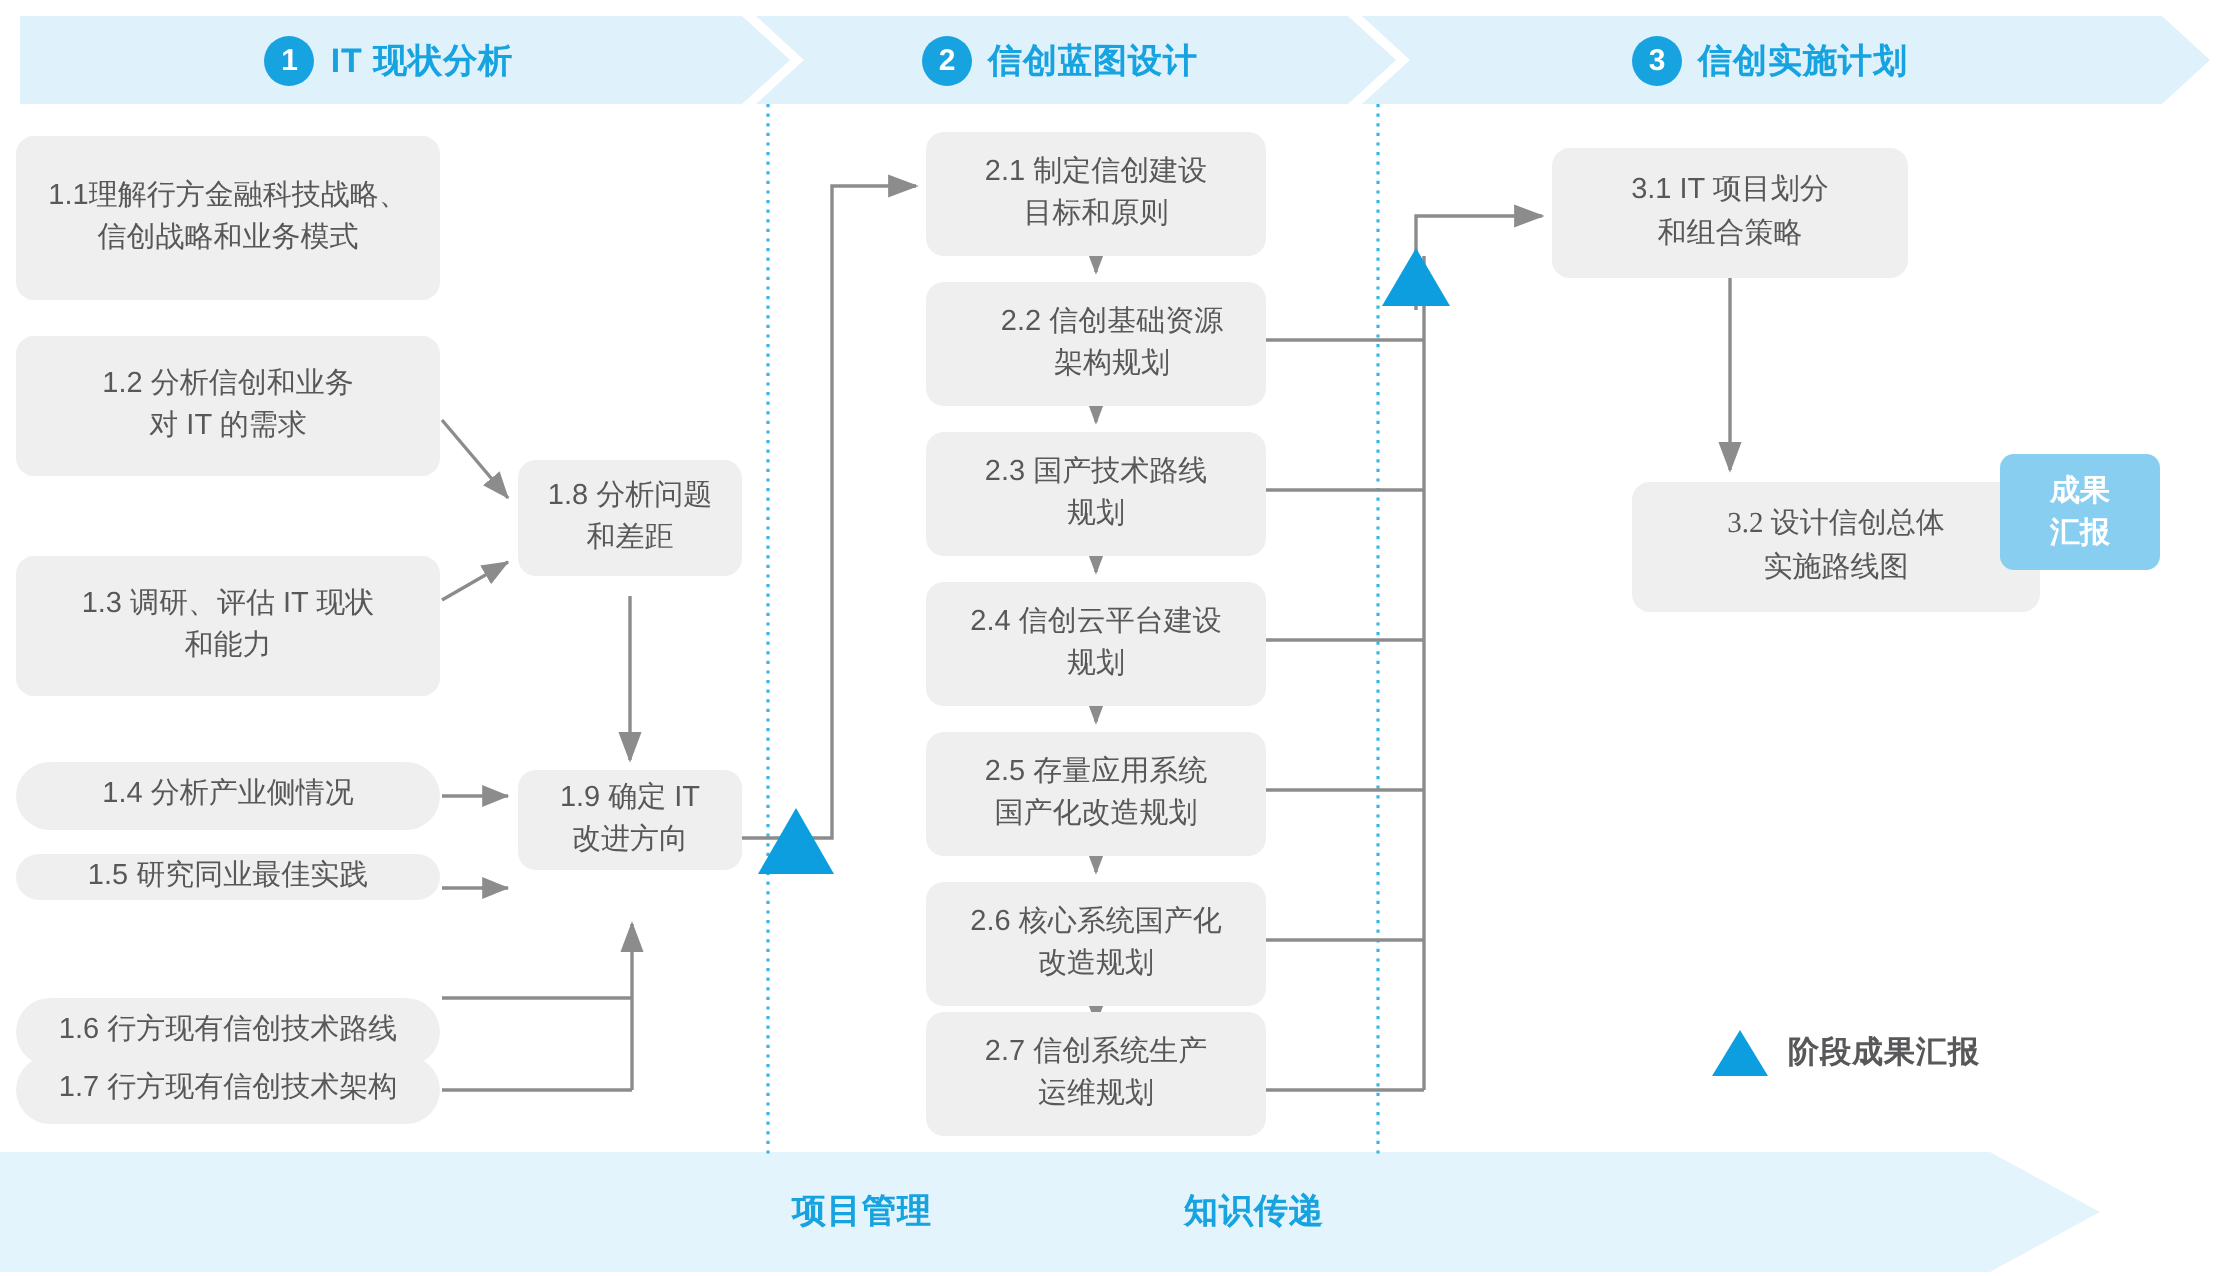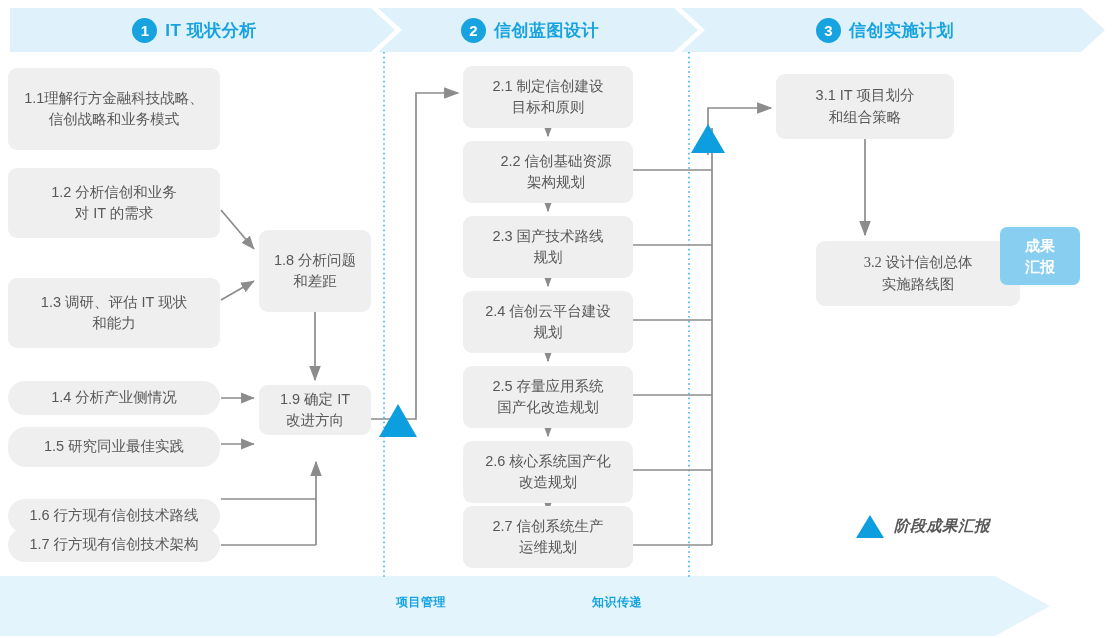--- a/index.html
+++ b/index.html
@@ -125,21 +125,21 @@
     font-size: 15.5px;
     font-weight: bold;
     white-space: nowrap;
     letter-spacing: 0.5px;
   }
 
   
   .band-label {
     position: absolute;
     color: #16A3E0;
-    font-size: 12px;
+    font-size: 17px;
     font-weight: bold;
     white-space: nowrap;
     letter-spacing: 0.5px;
   }
 </style>
 </head>
 <body>
 
 <div id="canvas">
 
@@ -244,30 +244,30 @@
         <span class="box-text">1.2 分析信创和业务
 对 IT 的需求</span>
       </div>
       <div class="box" style="left: 8px; top: 278px; width: 212px; height: 70px; align-items: center;">
         <span class="box-text">1.3 调研、评估 IT 现状
 和能力</span>
       </div>
       <div class="box pill" style="left: 8px; top: 381px; width: 212px; height: 34px;">
         <span class="box-text">1.4 分析产业侧情况</span>
       </div>
-      <div class="box pill" style="left: 8px; top: 427px; width: 212px; height: 40px;">
+      <div class="box pill" style="left: 8px; top: 427px; width: 212px; height: 23px;">
         <span class="box-text">1.5 研究同业最佳实践</span>
       </div>
       <div class="box pill" style="left: 8px; top: 482px; width: 212px; height: 34px; margin-top: 17px;">
         <span class="box-text">1.6 行方现有信创技术路线</span>
       </div>
       <div class="box pill" style="left: 8px; top: 528px; width: 212px; height: 34px;">
         <span class="box-text">1.7 行方现有信创技术架构</span>
       </div>
-      <div class="box" style="left: 259px; top: 230px; width: 112px; height: 82px; align-items: center;">
+      <div class="box" style="left: 259px; top: 230px; width: 112px; height: 58px; align-items: center;">
         <span class="box-text">1.8 分析问题
 和差距</span>
       </div>
       <div class="box" style="left: 259px; top: 385px; width: 112px; height: 50px;">
         <span class="box-text">1.9 确定 IT
 改进方向</span>
       </div>
       <div class="box" style="left: 463px; top: 66px; width: 170px; height: 62px;">
         <span class="box-text">2.1 制定信创建设
 目标和原则</span>
@@ -304,21 +304,21 @@
         <span class="box-text">3.2 设计信创总体
 实施路线图</span>
       </div>
     </div>
 
   <div class="result-badge" id="result-badge" style="left: 1000px; top: 227px; width: 80px; height: 58px;">
     <span class="box-text">成果
 汇报</span>
   </div>
 
-  <div class="legend" id="legend" style="left: 856px; top: 515px; font-style: italic;">
+  <div class="legend" id="legend" style="left: 856px; top: 515px;">
     <span class="legend-tri"></span>
     <span class="legend-label">阶段成果汇报</span>
   </div>
 
   <div id="band-host">
       <div class="band-label" style="left: 396px; top: 594px;">项目管理</div>
       <div class="band-label" style="left: 592px; top: 594px;">知识传递</div>
     </div>
 
 </div>

